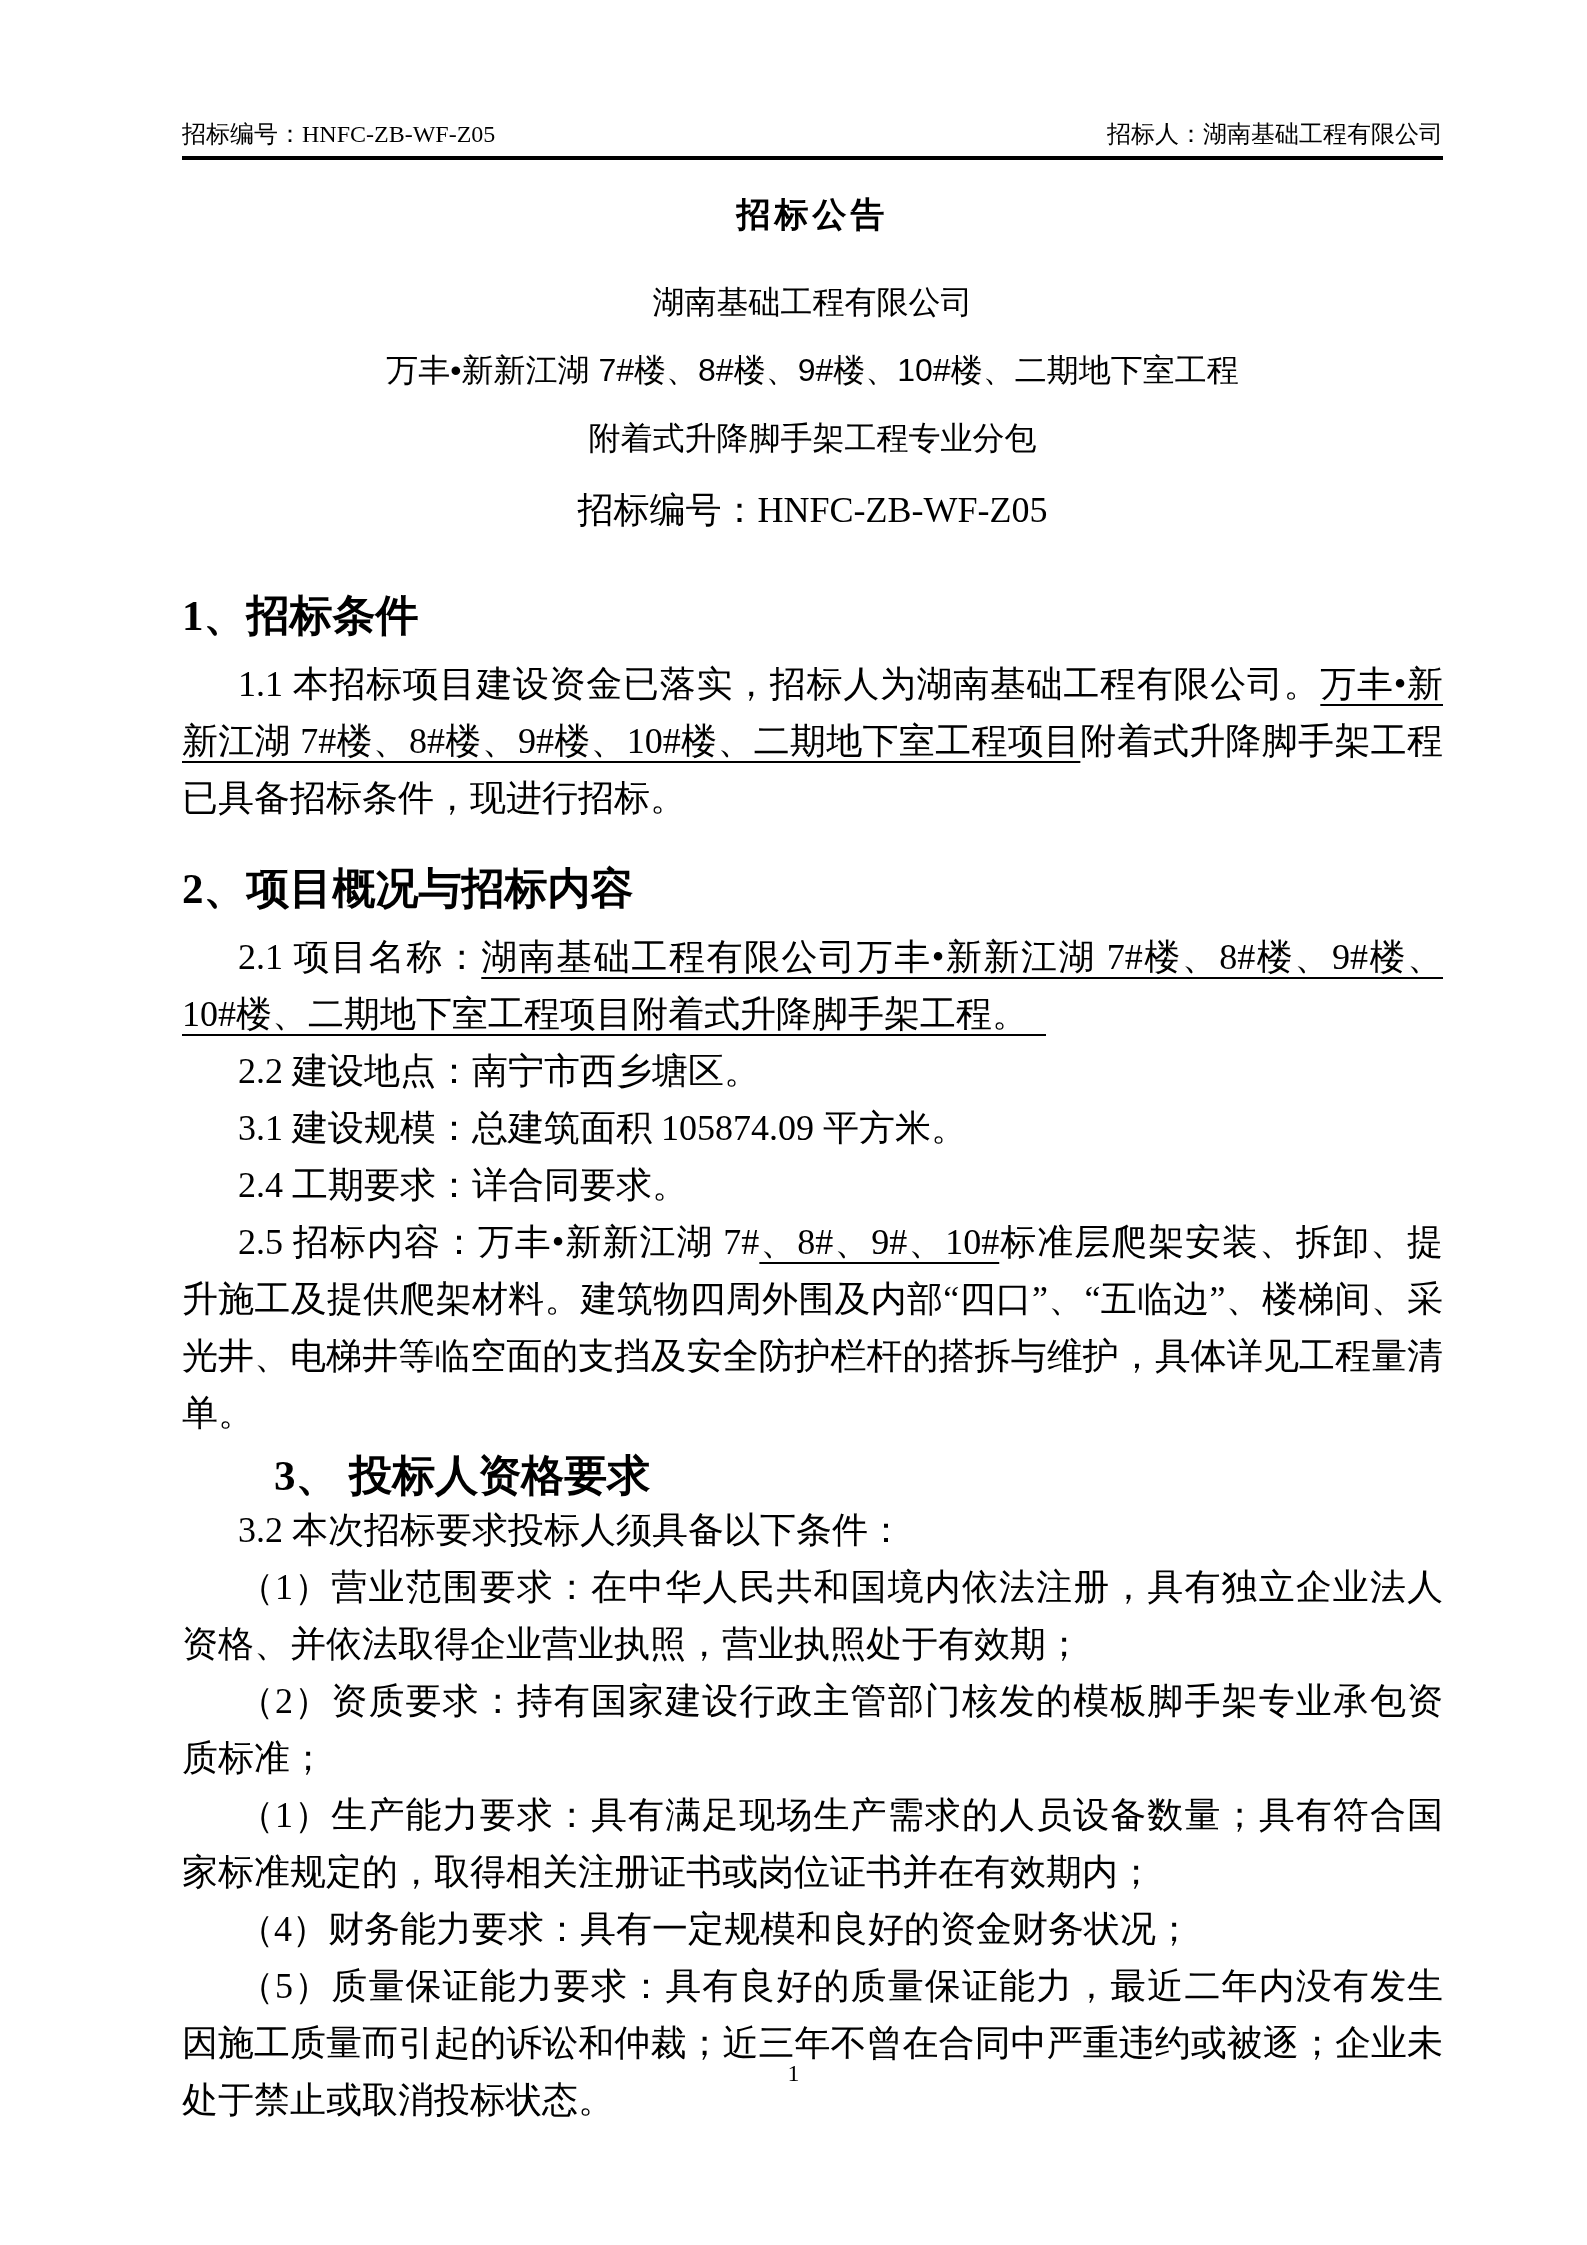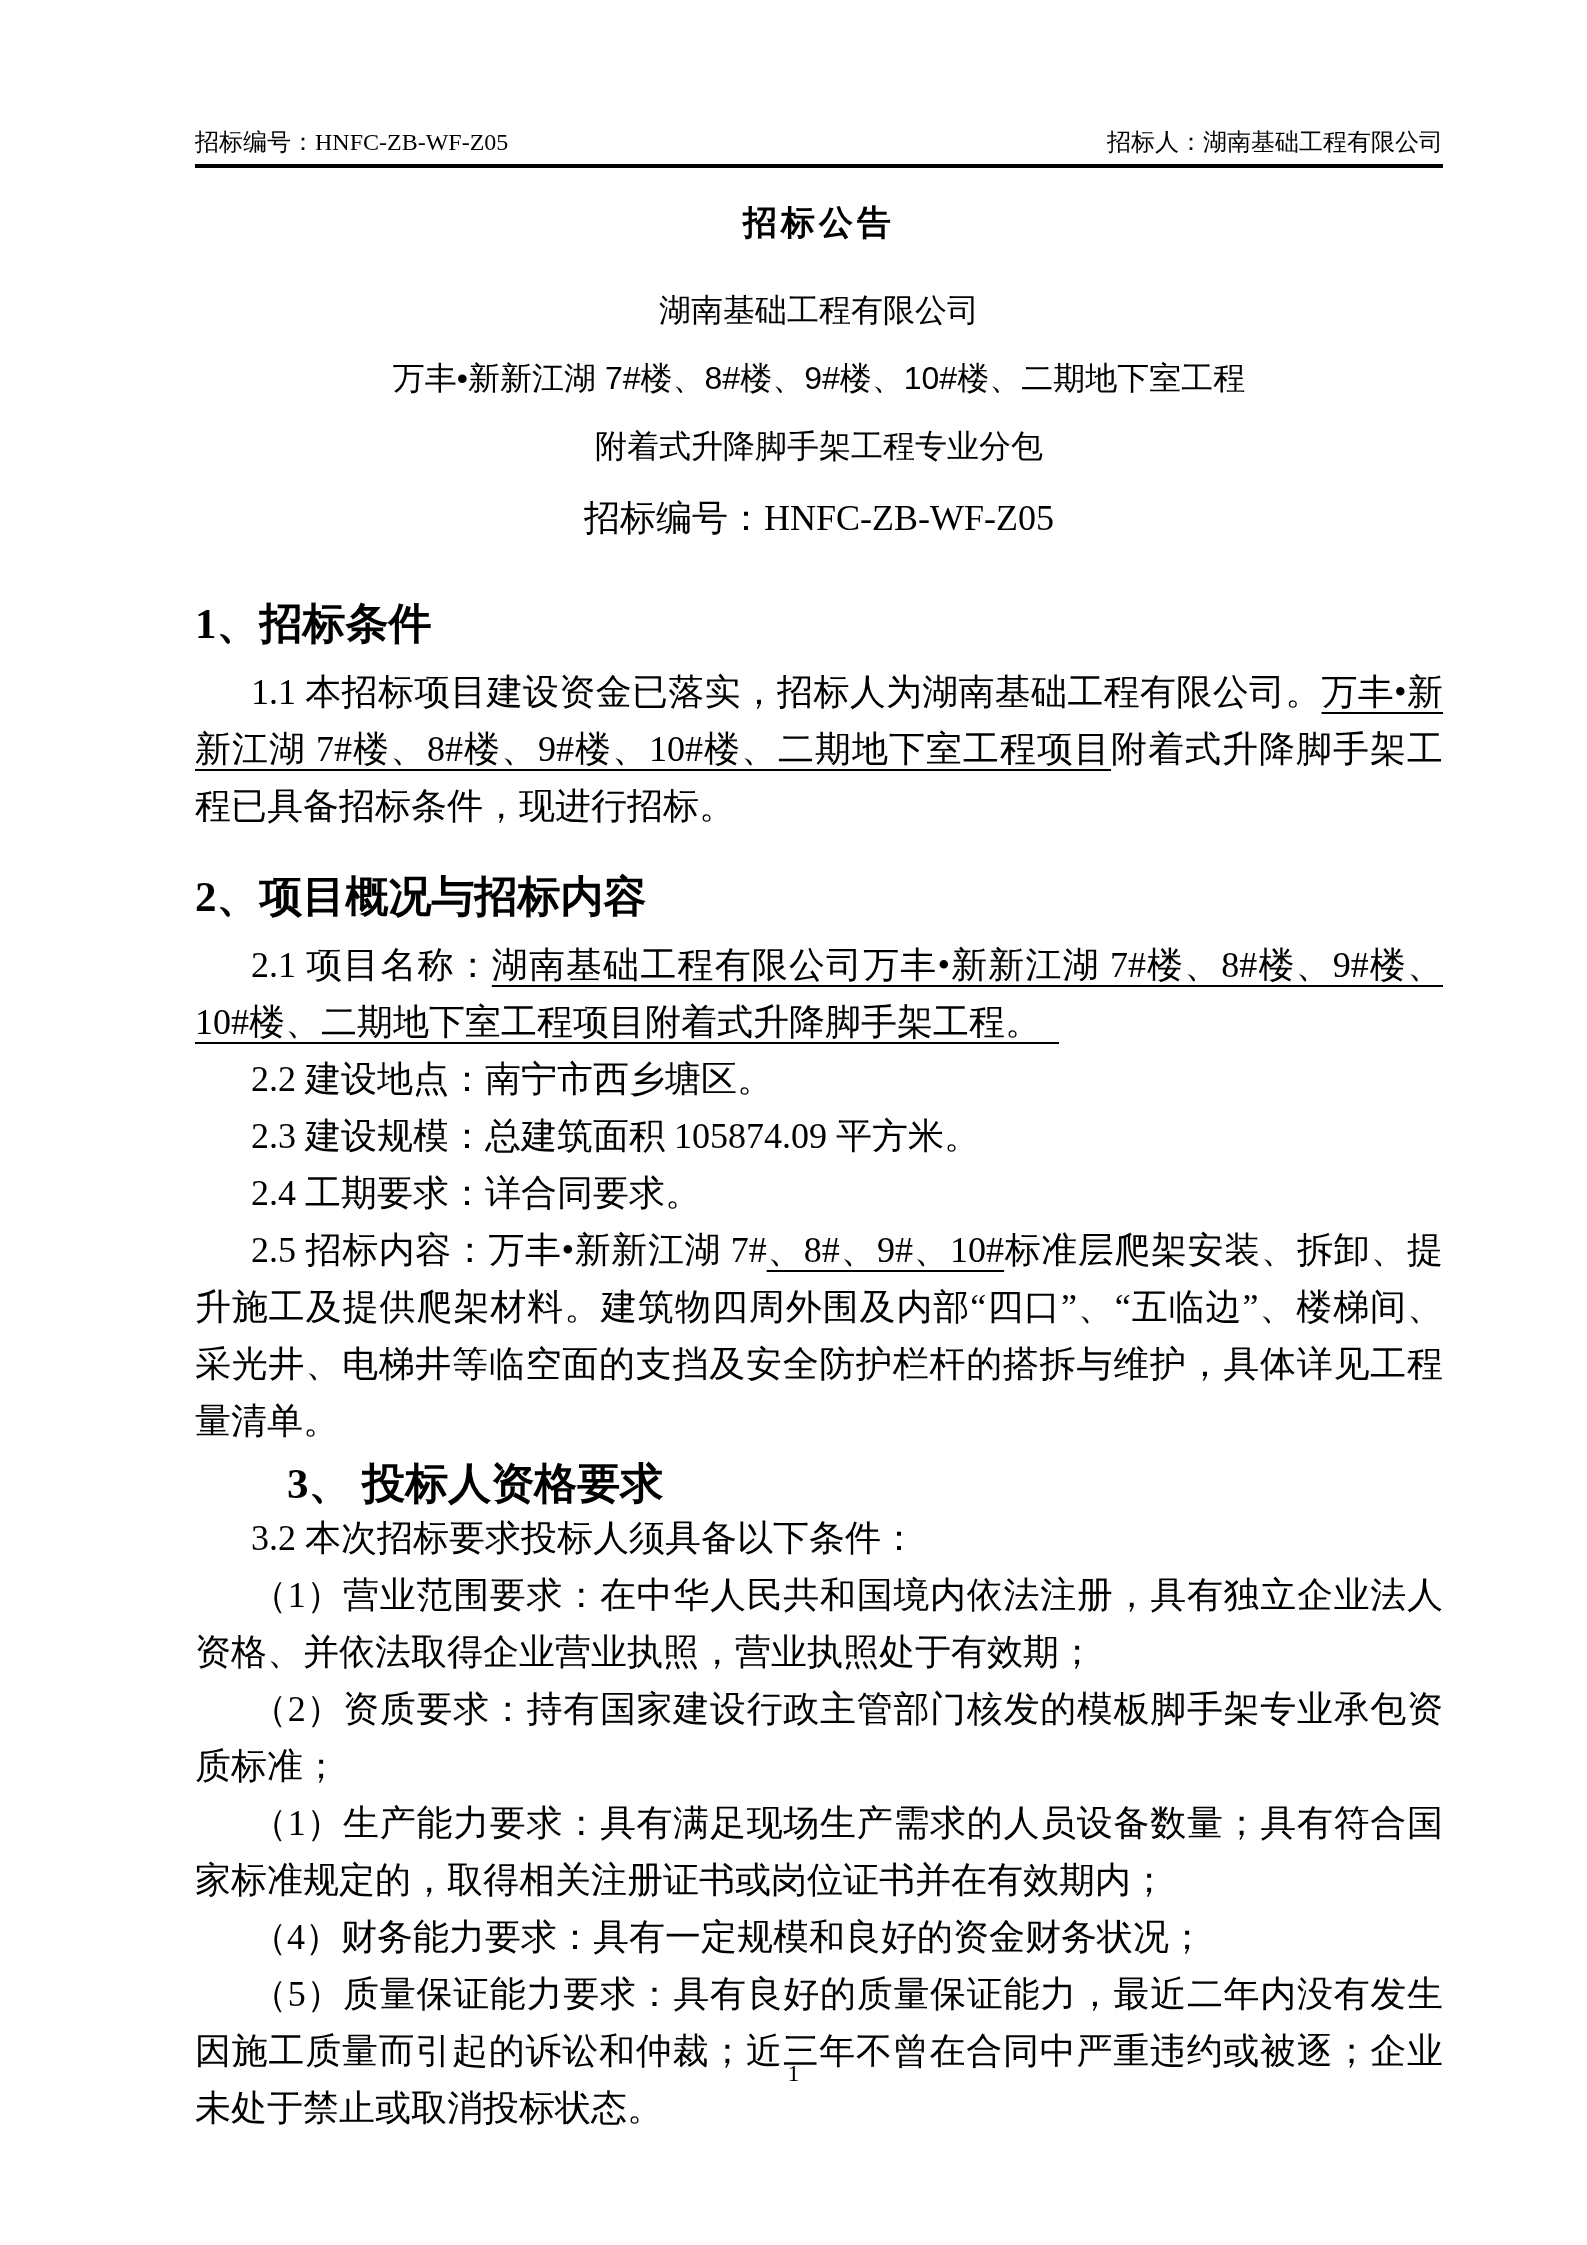--- a/index.html
+++ b/index.html
@@ -6,21 +6,21 @@
   .page {
     position:relative;
     width:1587px; height:2245px;
     background:#ffffff;
     color:#000000;
     font-family:"Liberation Serif", serif;
     overflow:hidden;
   }
   .content {
     position:absolute;
-    left:182px; right:144px; top:16px;margin-left:13px;
+    left:182px; right:144px; top:8px;
   }
   
   .doc-header {
     padding-top:110px;
     display:flex;
     justify-content:space-between;
     align-items:flex-end;
     font-size:24px;
     line-height:32px;
     border-bottom:4px solid #000;
@@ -107,21 +107,21 @@
     </div>
 
     <div class="doc-body">
 
       <h2 class="sec-heading h1">1、招标条件</h2>
       <p class="after-heading"><span>1.1 本招标项目建设资金已落实，招标人为湖南基础工程有限公司。</span><span class="u">万丰•新新江湖 7#楼、8#楼、9#楼、10#楼、二期地下室工程项目</span><span>附着式升降脚手架工程已具备招标条件，现进行招标。</span></p>
 
       <h2 class="sec-heading h2">2、项目概况与招标内容</h2>
       <p class="after-heading"><span>2.1 项目名称：</span><span class="u">湖南基础工程有限公司万丰•新新江湖 7#楼、8#楼、9#楼、10#楼、二期地下室工程项目附着式升降脚手架工程。&nbsp;&nbsp;</span></p>
       <p>2.2 建设地点：南宁市西乡塘区。</p>
-      <p>2.3 建设规模：总建筑面积 105874.09 平方米。</p>
+      <p>3.1 建设规模：总建筑面积 105874.09 平方米。</p>
       <p>2.4 工期要求：详合同要求。</p>
       <p><span>2.5 招标内容：万丰•新新江湖 7#</span><span class="u">、8#、9#、10#</span><span>标准层爬架安装、拆卸、提升施工及提供爬架材料。建筑物四周外围及内部“四口”、“五临边”、楼梯间、采光井、电梯井等临空面的支挡及安全防护栏杆的搭拆与维护，具体详见工程量清单。</span></p>
 
       <h2 class="sec-heading h3">3、 投标人资格要求</h2>
       <p>3.2 本次招标要求投标人须具备以下条件：</p>
       <p>（1）营业范围要求：在中华人民共和国境内依法注册，具有独立企业法人资格、并依法取得企业营业执照，营业执照处于有效期；</p>
       <p>（2）资质要求：持有国家建设行政主管部门核发的模板脚手架专业承包资质标准；</p>
       <p>（1）生产能力要求：具有满足现场生产需求的人员设备数量；具有符合国家标准规定的，取得相关注册证书或岗位证书并在有效期内；</p>
       <p>（4）财务能力要求：具有一定规模和良好的资金财务状况；</p>
       <p>（5）质量保证能力要求：具有良好的质量保证能力，最近二年内没有发生因施工质量而引起的诉讼和仲裁；近三年不曾在合同中严重违约或被逐；企业未处于禁止或取消投标状态。</p>

